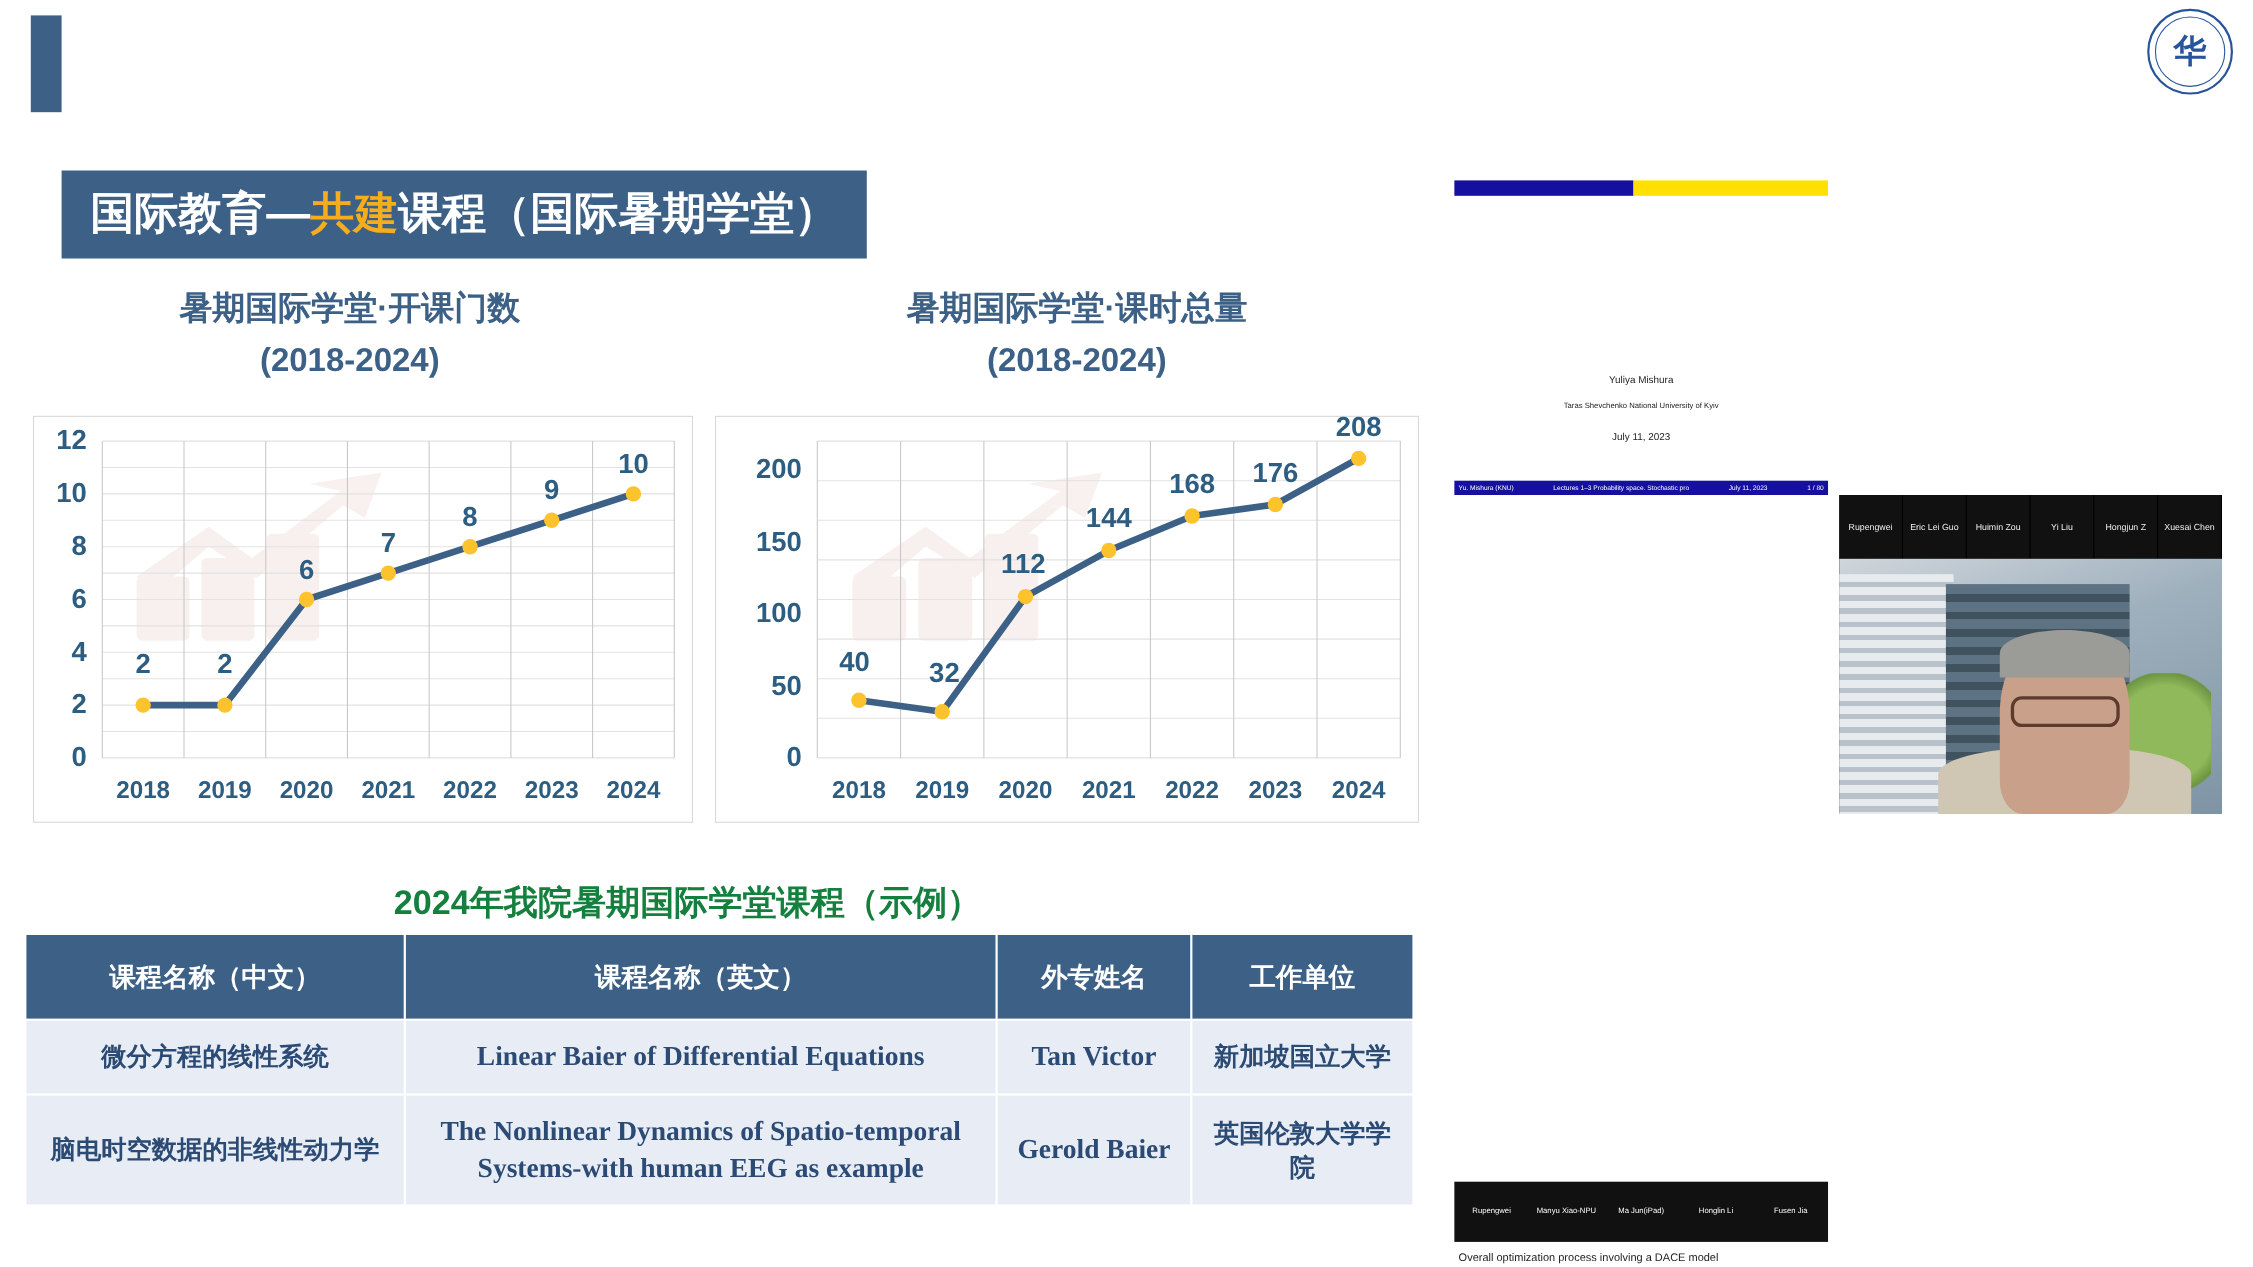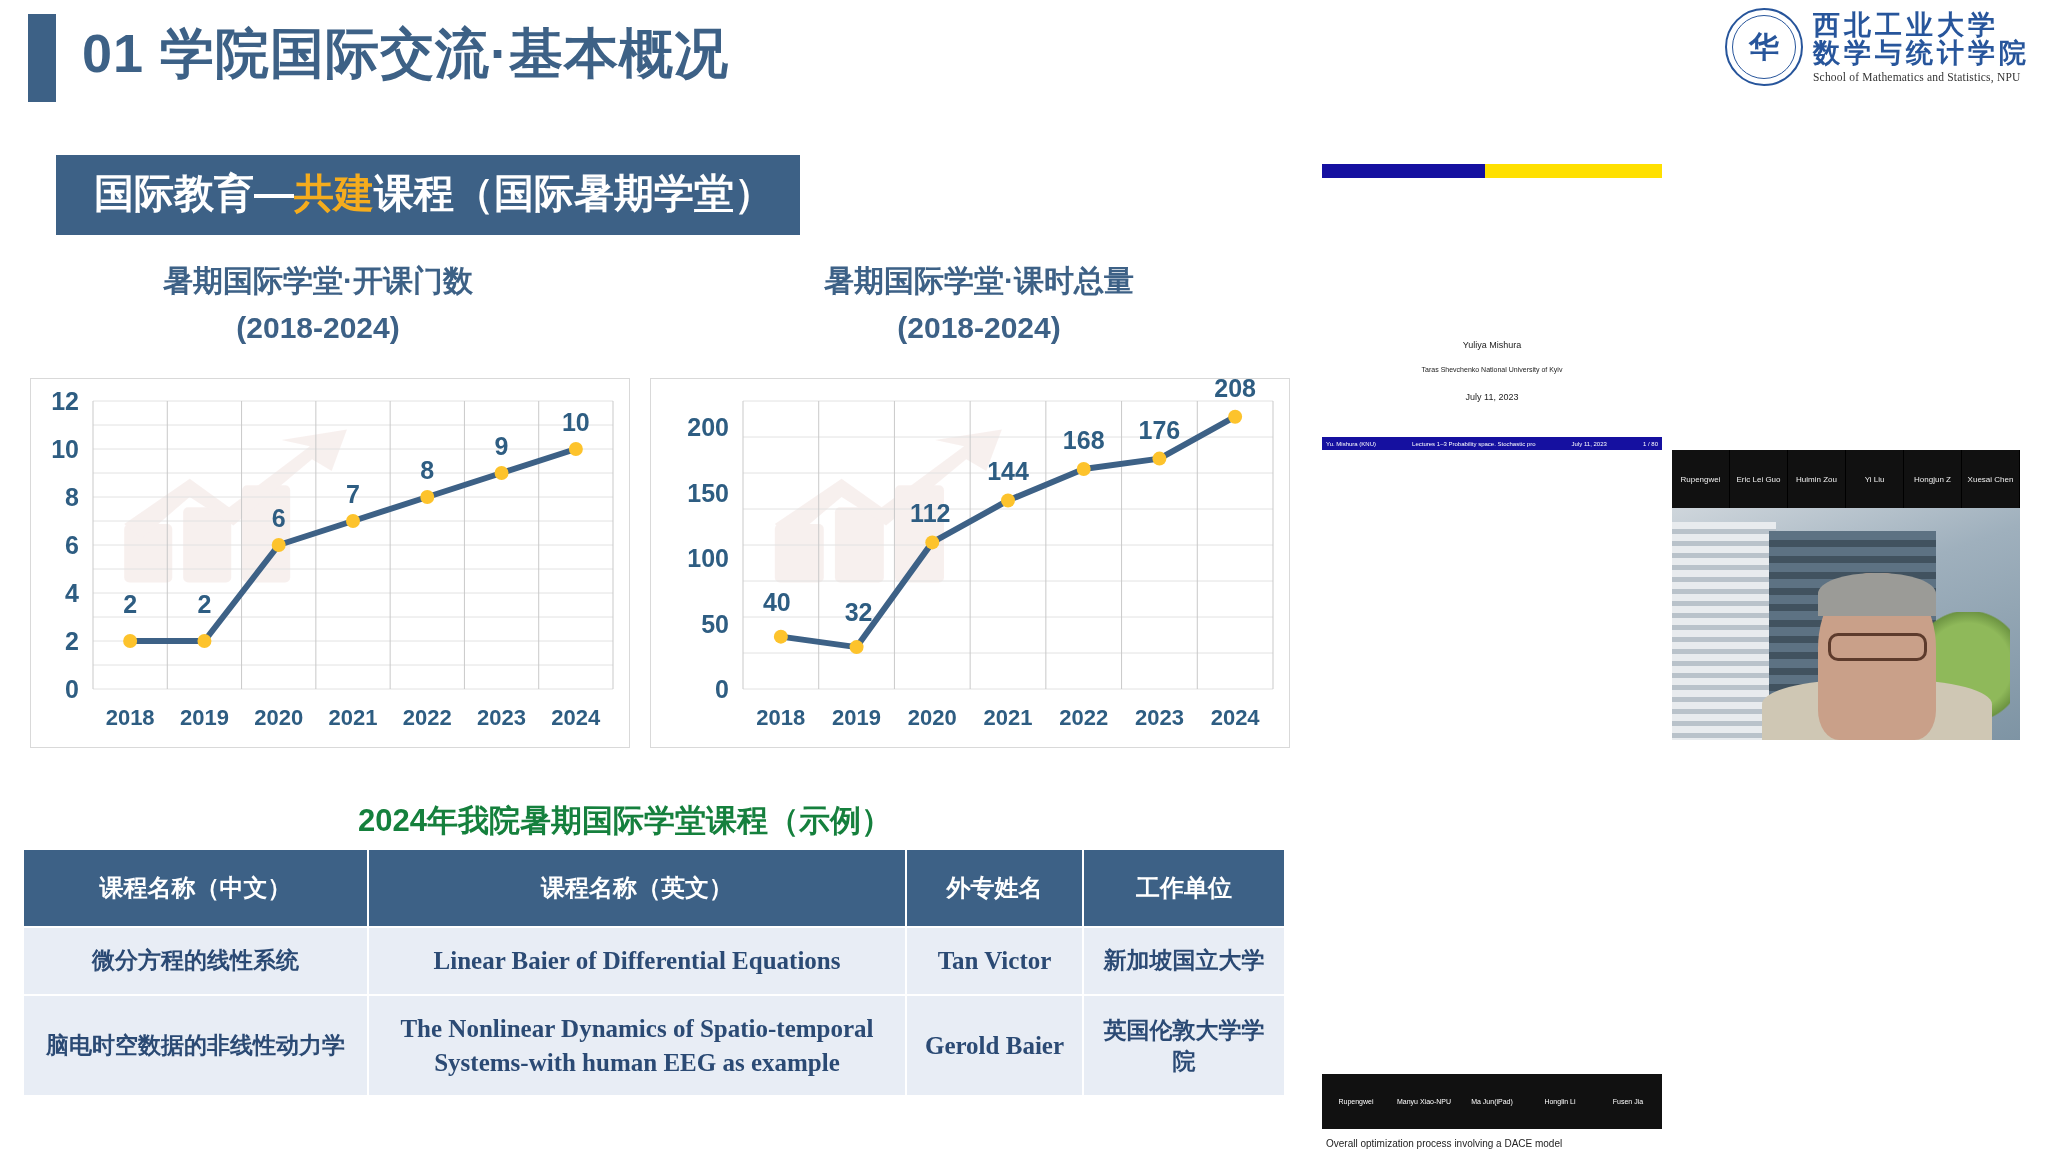--- a/index.html
+++ b/index.html
@@ -43,21 +43,21 @@
     font-size:27px; color:#27559b; font-weight:bold; letter-spacing:4px;
   }
   .logo-en {
     font-family:"Liberation Serif","DejaVu Serif",serif;
     font-size:11.5px; color:#333; letter-spacing:.2px; margin-top:3px;
   }
 
   
   .banner {
     position:absolute; left:56px; top:155px;
-    padding:11px 26px 14px 38px;
+    padding:11px 26px 14px 26px;
     background:#3d6186;
     font-size:40px; font-weight:bold; color:#ffffff;
     white-space:nowrap;
   }
   .banner .hl { color:#f5ac1d; }
 
   
   .chart-title {
     position:absolute;
     text-align:center;
@@ -167,32 +167,26 @@
     background:#111; display:flex; align-items:center; }
   .dc-name { flex:1; text-align:center; color:#fff; font-size:7px; }
   .dc-cap { position:absolute; left:4px; top:22%; font-size:10px; color:#222; }
 </style>
 </head>
 <body>
 
 <div class="slide">
 
   <div class="hdr-bar"></div>
-  <div class="hdr-title">01 学院国际交流·基本概况</div>
 
   <div class="logo-wrap">
     <div class="logo-seal">
       <div class="ring"></div>
         <div class="ring2"></div>
       <div class="mark">华</div>
-    </div>
-    <div class="logo-text">
-      <div class="logo-cn1">西北工业大学</div>
-      <div class="logo-cn2">数学与统计学院</div>
-      <div class="logo-en">School of Mathematics and Statistics, NPU</div>
     </div>
   </div>
 
   <div class="banner">
     <span>国际教育—</span><span class="hl">共建</span><span>课程（国际暑期学堂）</span>
   </div>
 
   <div class="chart-title" style="left:28px; top:258px; width:580px;">
     <div>暑期国际学堂·开课门数</div>
     <div>(2018-2024)</div>

